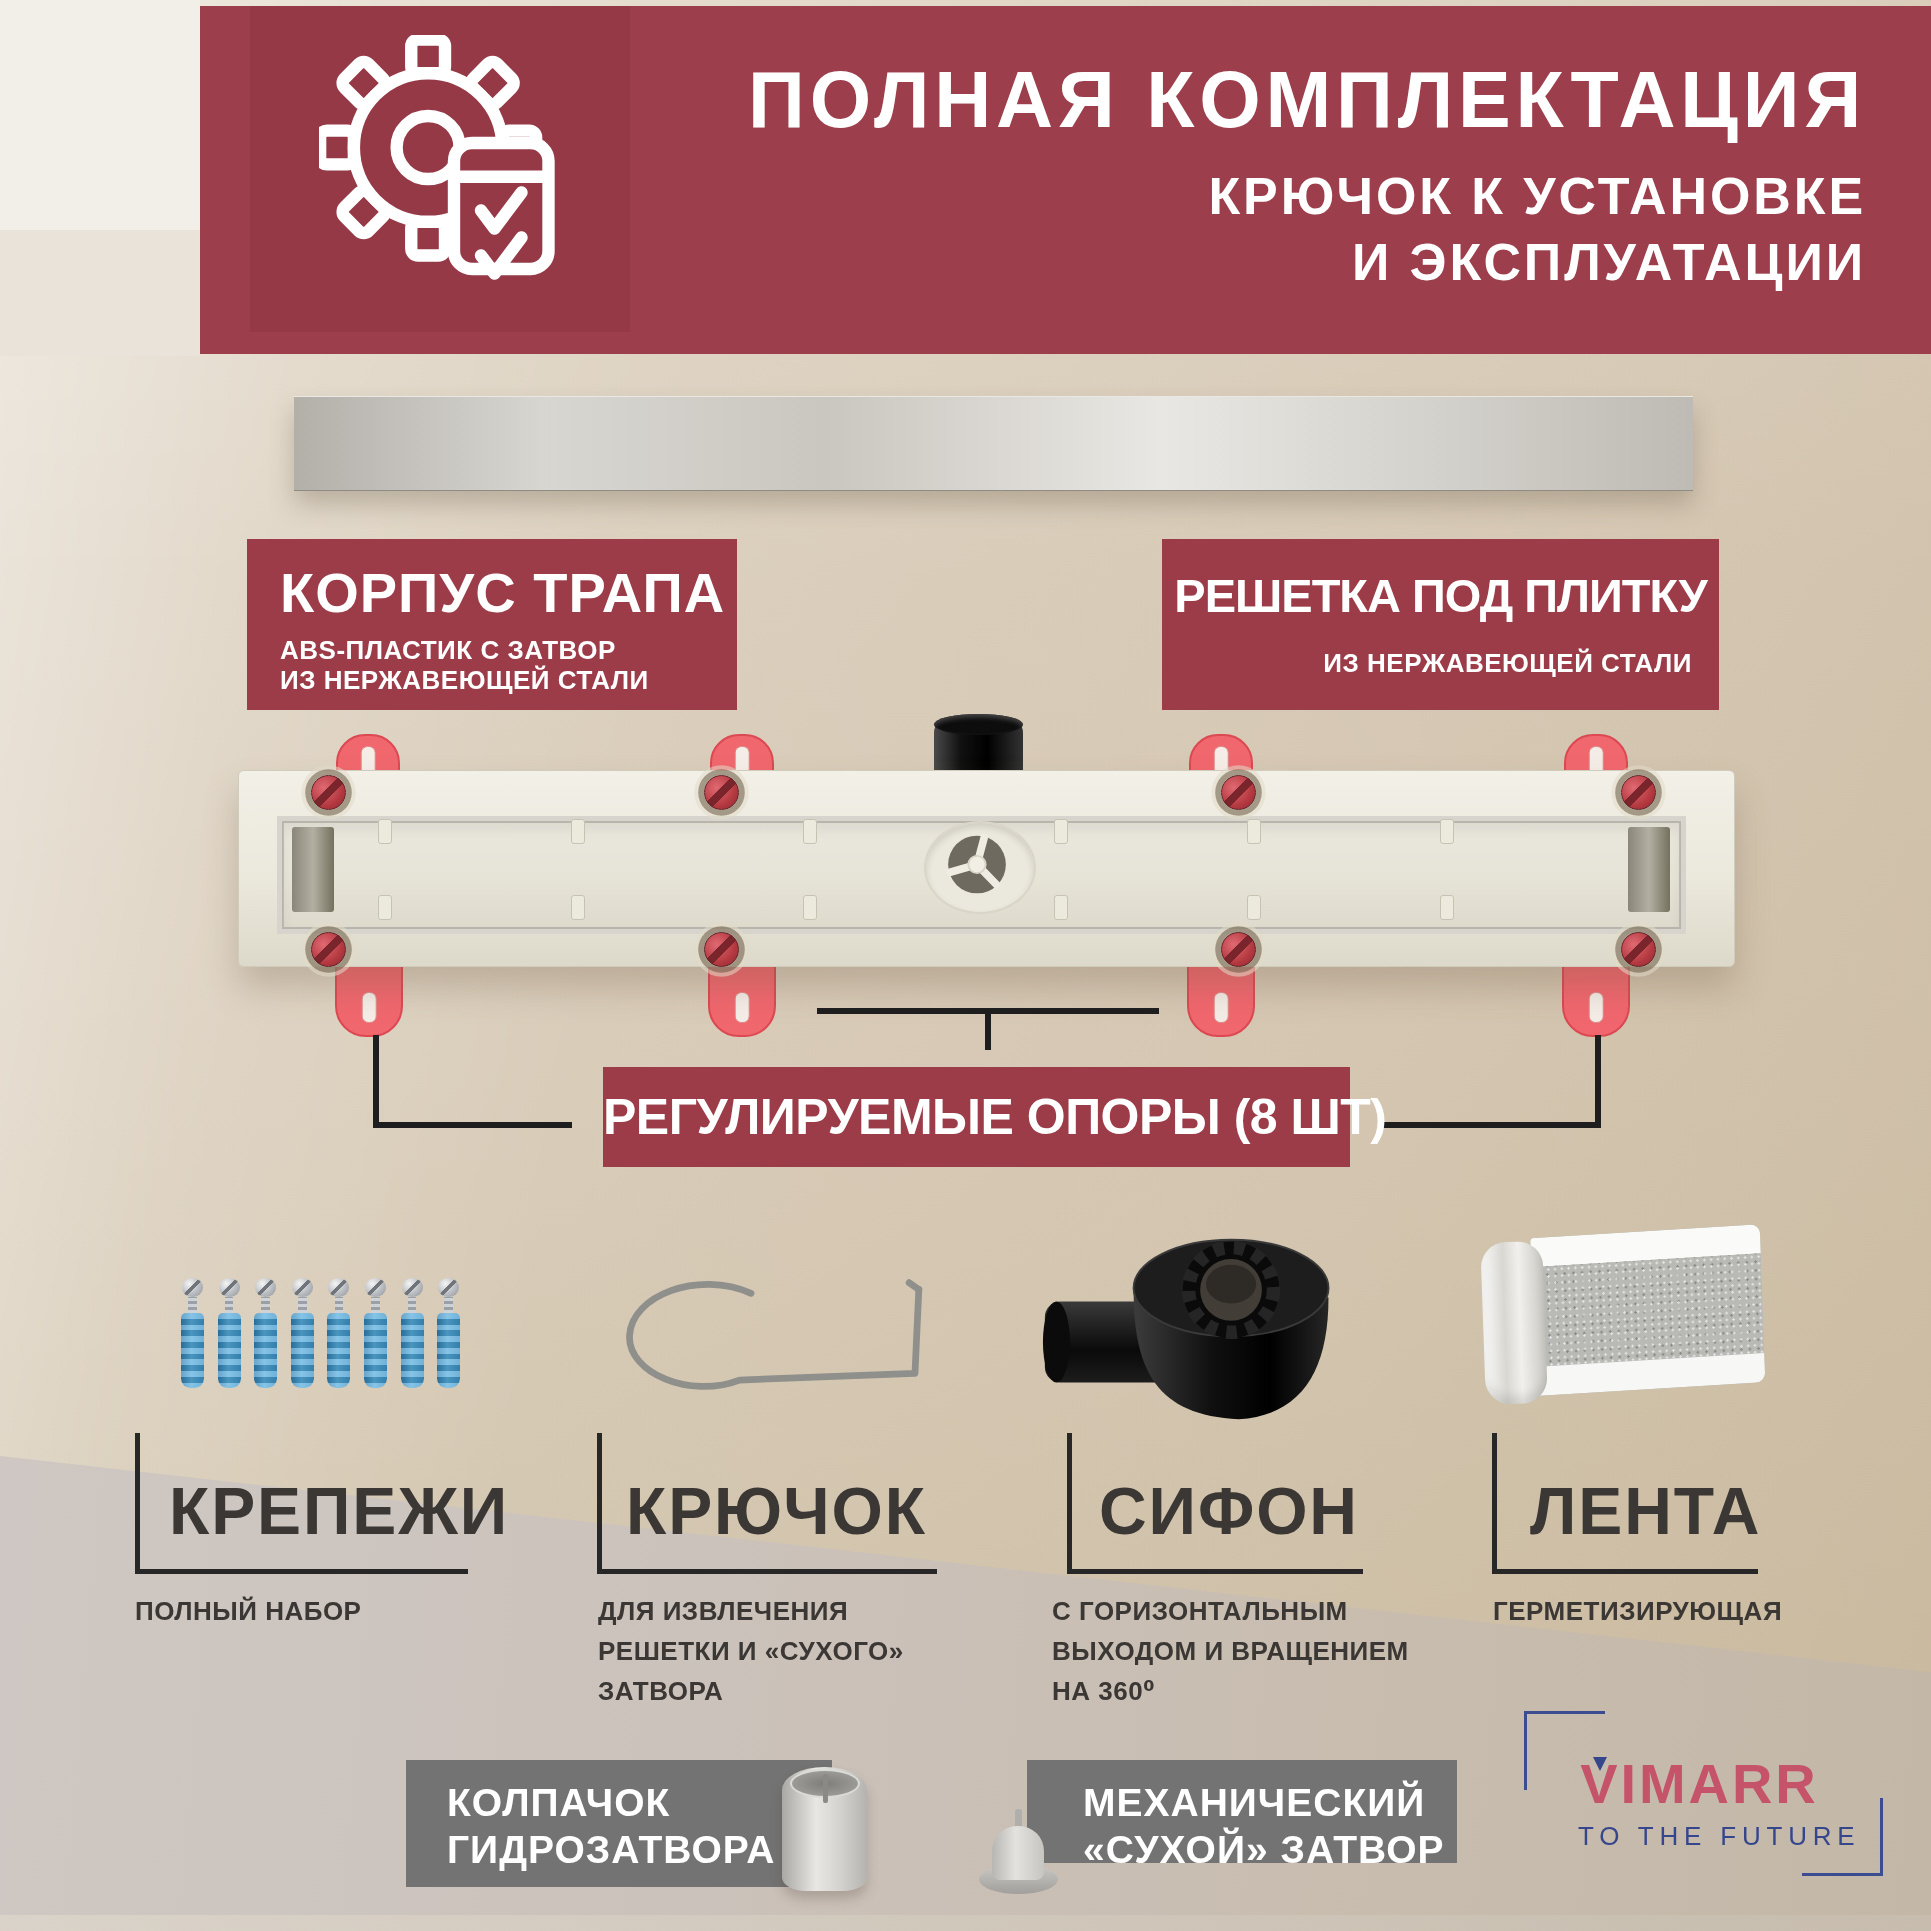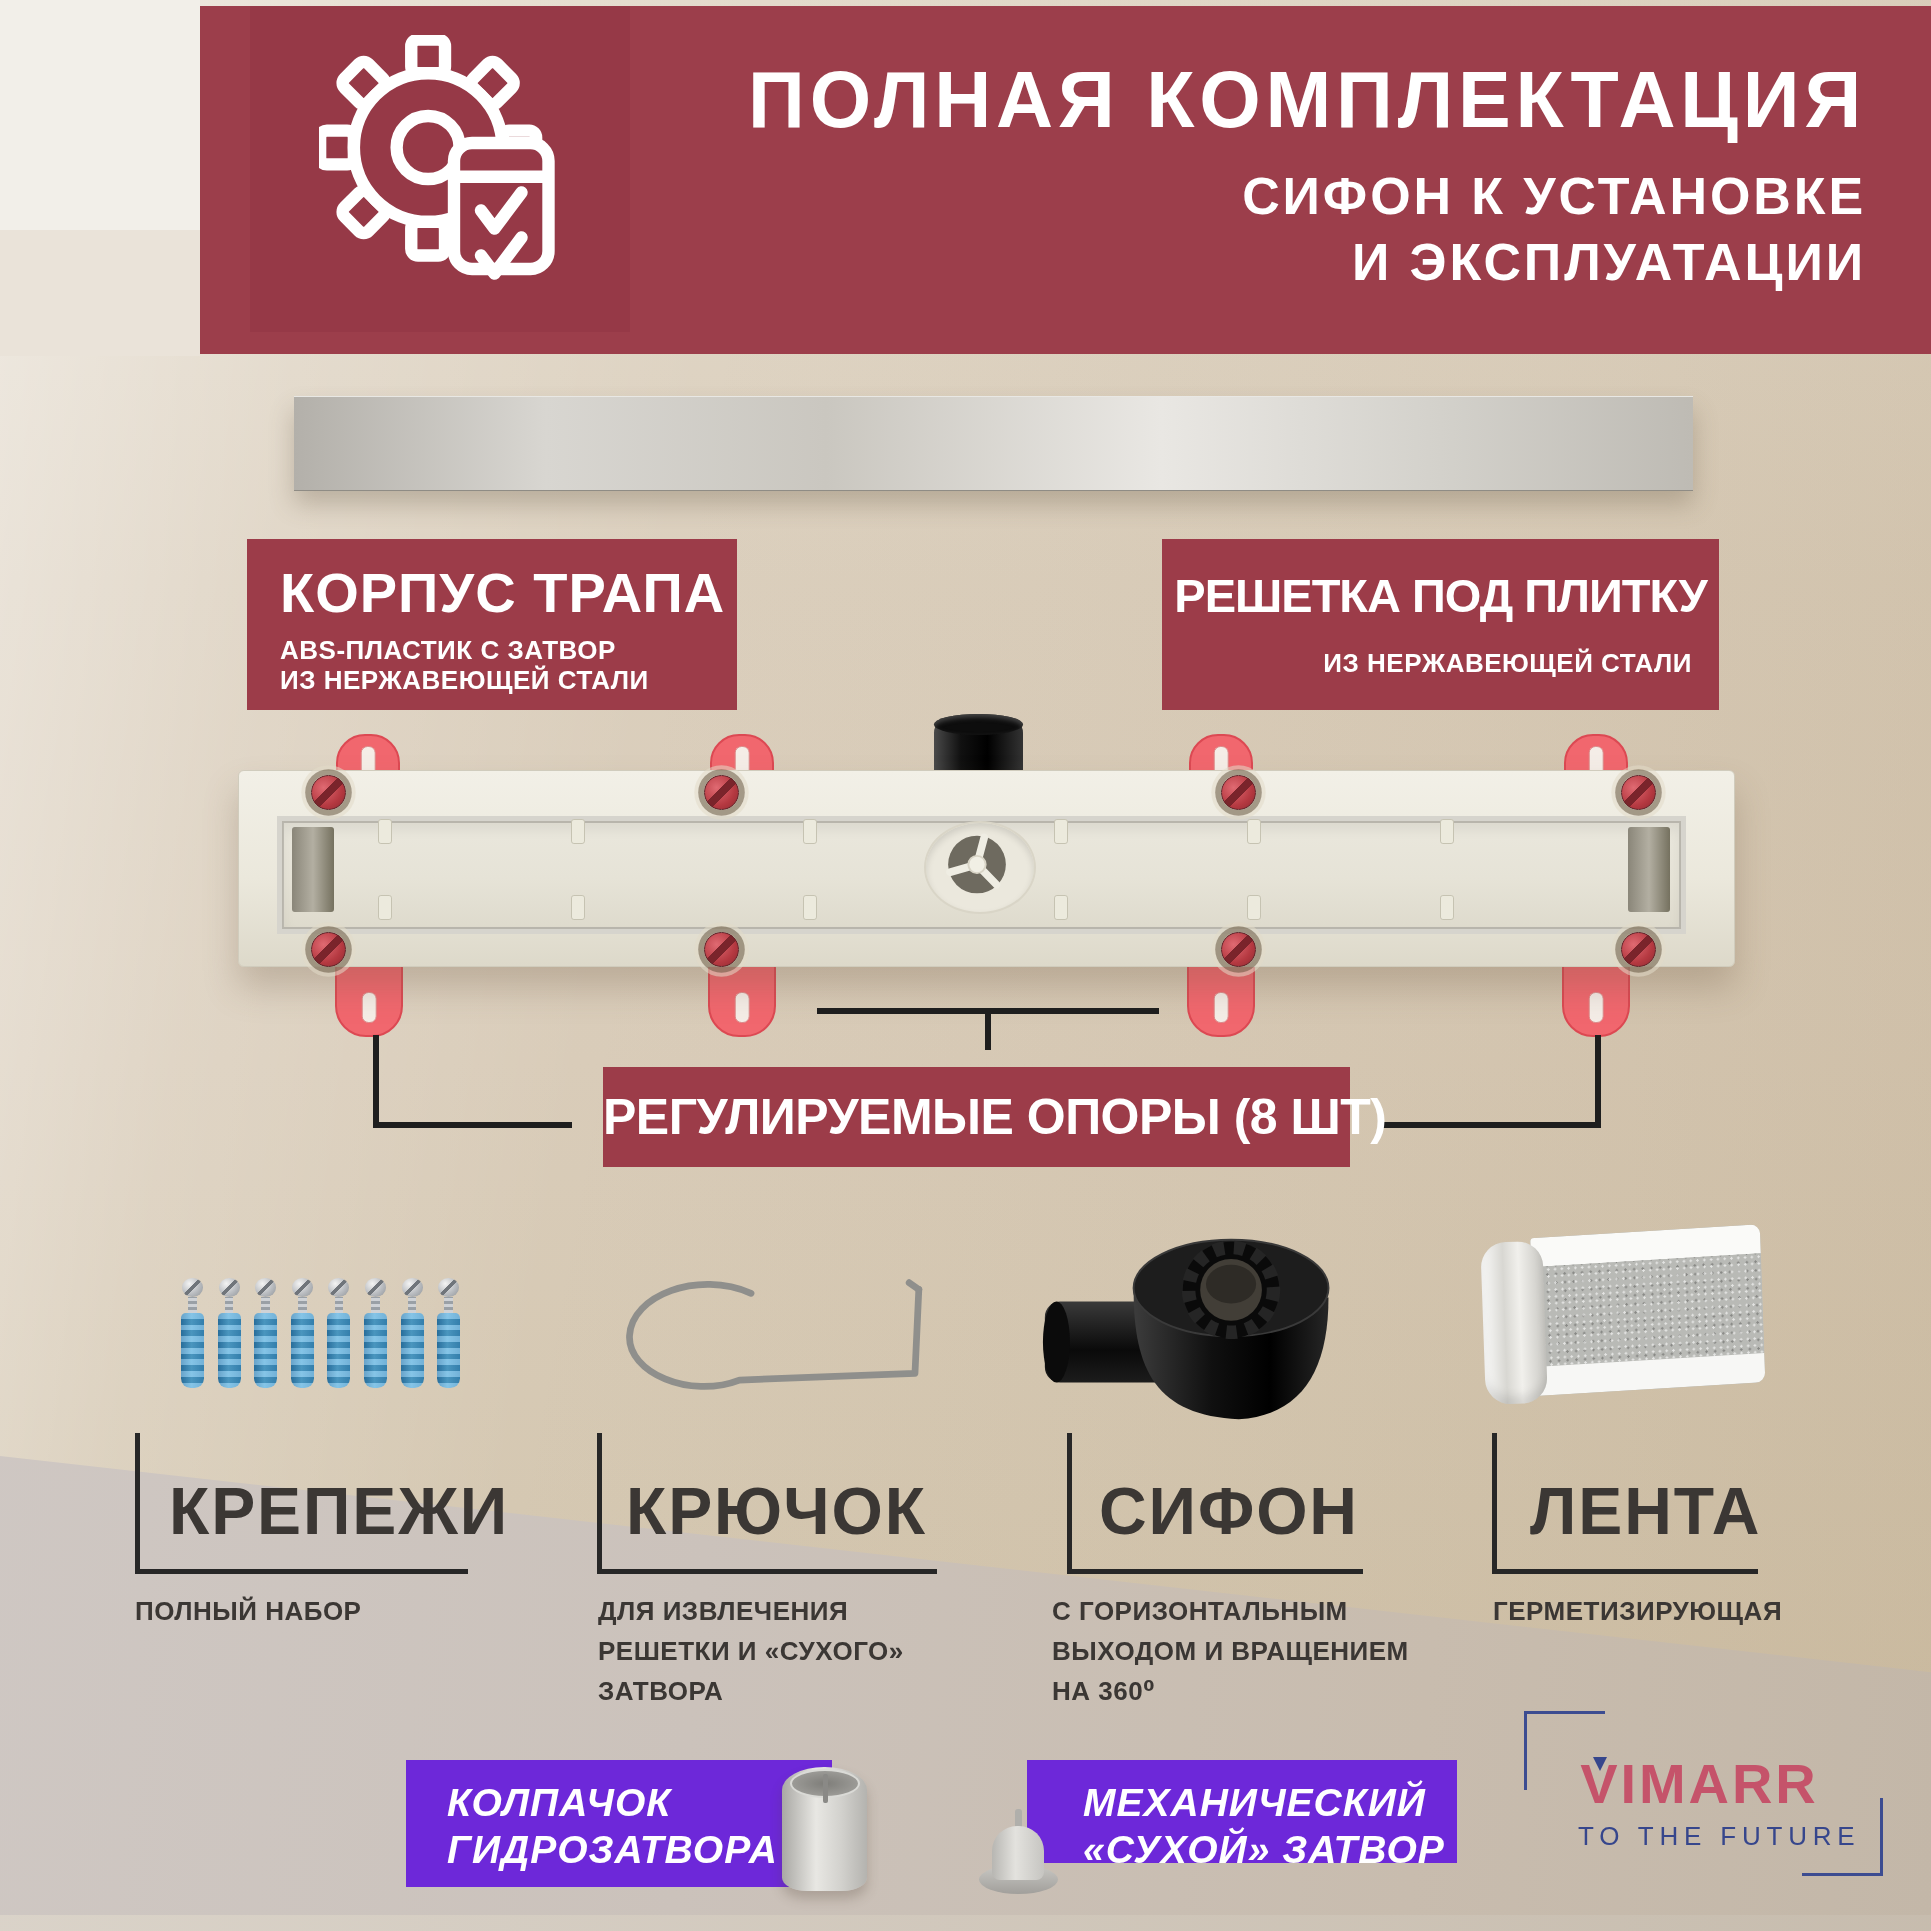--- a/index.html
+++ b/index.html
@@ -96,21 +96,21 @@
     background:linear-gradient(90deg,#fbfbfa,#d8d7d2 35%,#f1f0ec 60%,#c8c7c2);
     box-shadow:inset 0 -7.7px 9.7px rgba(0,0,0,.10);}
   .tp-flat{left:50px;top:0;width:230px;height:158px;transform:skewY(-1.5deg);border-radius:3.9px 9.7px 9.7px 3.9px;overflow:hidden;background:#c0c1bd;}
   .tp-top{position:absolute;left:0;top:0;width:100%;height:29px;background:#fafaf8;}
   .tp-mid{position:absolute;left:0;top:29px;width:100%;height:100px;background-color:#b9bab6;
     background-image:radial-gradient(rgba(255,255,255,.6) 1px,transparent 1.4px),radial-gradient(rgba(90,90,88,.5) 1px,transparent 1.4px);
     background-size:6.8px 6.8px,8.7px 8.7px;background-position:0 0,2.9px 3.9px;}
   .tp-bot{position:absolute;left:0;bottom:0;width:100%;height:29px;background:#f7f7f5;}
 
   
-  .bbox{background:#6d28d9;color:#fff;font-style:italic;}
+  .bbox{background:#737373;color:#fff;}
   .bb1{left:406px;top:1760px;width:426px;height:127px;}
   .bb2{left:1027px;top:1760px;width:430px;height:103px;}
   .bb-line{position:absolute;font-size:39px;font-weight:700;letter-spacing:1px;white-space:nowrap;}
   .bb1 .l1{left:41px;top:21px;} .bb1 .l2{left:41px;top:68px;}
   .bb2 .l1{left:56px;top:21px;} .bb2 .l2{left:56px;top:68px;}
 
   .cap-img{left:782px;top:1767px;width:85px;height:124px;z-index:3;
     border-radius:42px 42px 25px 25px / 23px 23px 13.5px 13.5px;
     background:linear-gradient(90deg,#a9a8a4,#e8e7e3 40%,#d2d1cd 70%,#b4b3af);
     box-shadow:0 7.7px 11.6px rgba(80,65,50,.25);}
@@ -157,21 +157,21 @@
       </g>
       <circle cx="48.5" cy="50" r="33"></circle>
       <circle cx="48.5" cy="50" r="14" fill="#963947"></circle>
       <rect x="60" y="48" width="42" height="56" rx="8" fill="#963947"></rect>
       <line x1="60" y1="63" x2="102" y2="63"></line>
       <polyline points="72,78 78,86 90,70" fill="none" stroke-linecap="round"></polyline>
       <polyline points="72,98 78,106 90,90" fill="none" stroke-linecap="round"></polyline>
     </g>
   </svg>
   <div class="abs banner-title">ПОЛНАЯ КОМПЛЕКТАЦИЯ</div>
-  <div class="abs banner-sub sub1">СИФОН К УСТАНОВКЕ</div>
+  <div class="abs banner-sub sub1">КРЮЧОК К УСТАНОВКЕ</div>
   <div class="abs banner-sub sub2">И ЭКСПЛУАТАЦИИ</div>
 
   <div class="abs steel"></div>
 
   <div class="abs callout co-left">
     <div class="abs t">КОРПУС ТРАПА</div>
     <div class="abs d1">ABS-ПЛАСТИК С ЗАТВОР</div>
     <div class="abs d2">ИЗ НЕРЖАВЕЮЩЕЙ СТАЛИ</div>
   </div>
   <div class="abs callout co-right">

